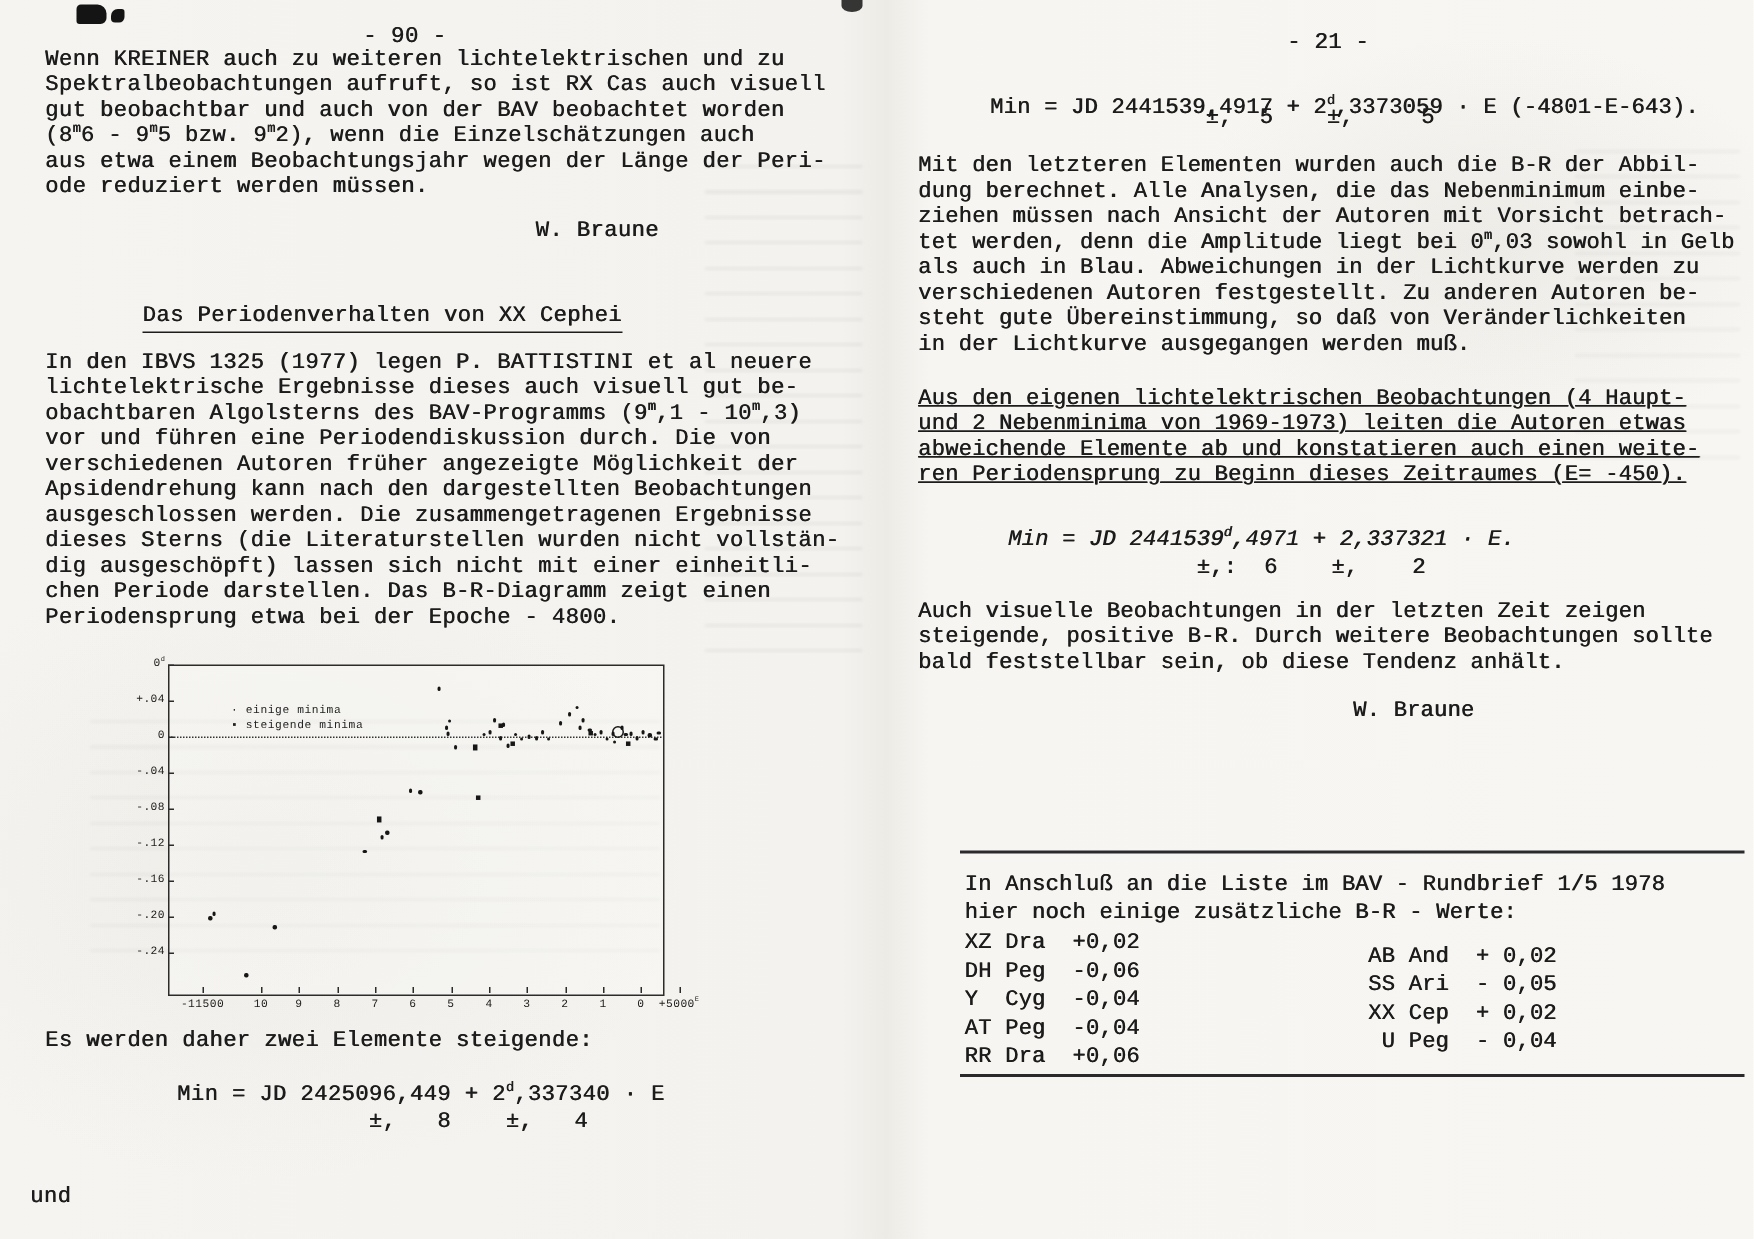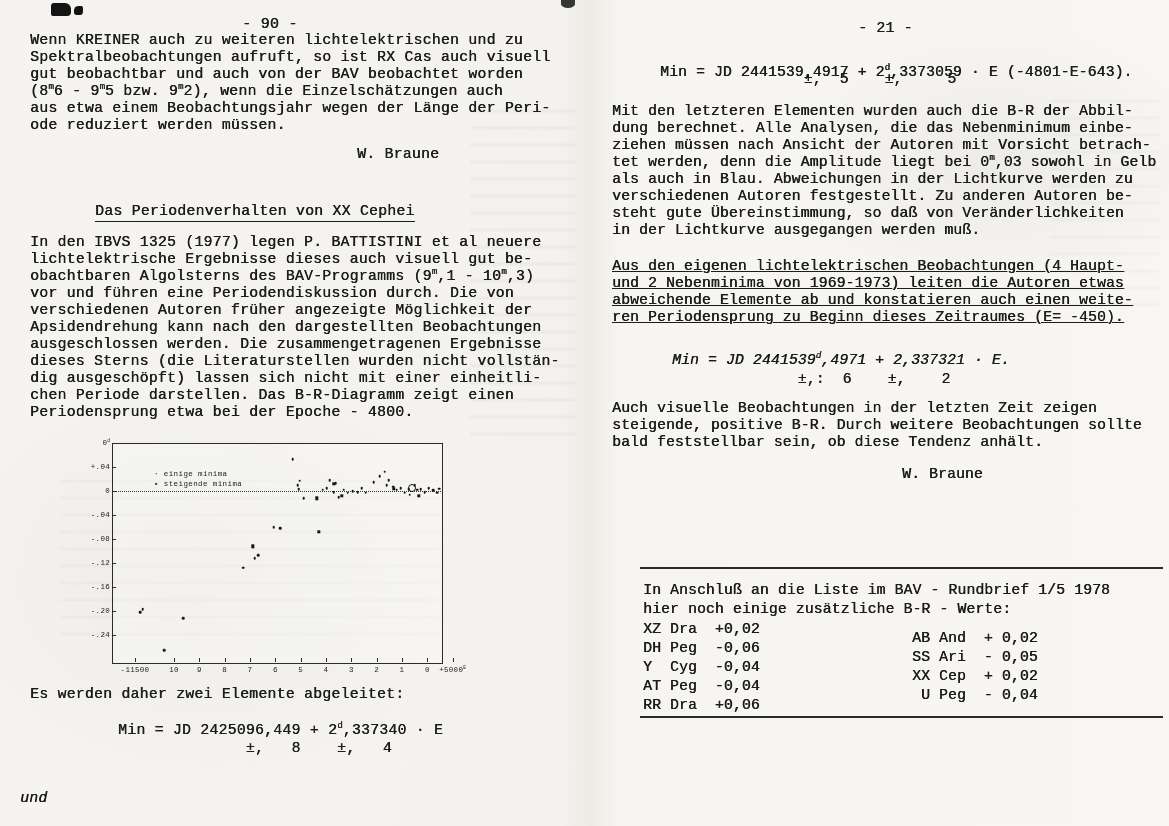--- a/index.html
+++ b/index.html
@@ -173,24 +173,24 @@
     <div class="pt-sq" style="left:249.7px;top:43.8px;"></div>
     <div class="pt-sq" style="left:232.6px;top:58.2px;"></div>
     <div class="pt-sq" style="left:234.6px;top:91.8px;"></div>
     <div class="pt-sq" style="left:168.5px;top:106.2px;"></div>
     <div class="pt-sq" style="left:257.6px;top:55.8px;"></div>
     <div class="pt-sq" style="left:309.6px;top:48.6px;"></div>
     <div class="pt-sq" style="left:335.0px;top:55.8px;"></div>
     <div class="pt-circ" style="left:328.0px;top:48.0px;"></div>
   </div>
 
-<div class="tw" style="left:30px;top:686px;">Es werden daher zwei Elemente abgeleitet:</div>
+<div class="tw" style="left:30px;top:686px;">Es werden daher zwei Elemente steigende:</div>
 <div class="tw" style="left:118px;top:722px;">Min = JD 2425096,449 + 2<sup>d</sup>,337340 · E</div>
 <div class="tw" style="left:118px;top:740px;">              ±,   8    ±,   4</div>
-<div class="tw" style="left:20px;top:790px;font-style:italic;">und</div>
+<div class="tw" style="left:20px;top:790px;">und</div>
 
 <div class="tw rp pageno" style="left:858px;top:20px;">- 21 -</div>
 
 <div class="tw rp" style="left:660px;top:64px;">Min = JD 2441539,4917 + 2<sup>d</sup>,3373059 · E (-4801-E-643).</div>
 <div class="tw rp" style="left:660px;top:71px;">                ±,  5    ±,     5</div>
 
 <div class="tw rp" style="left:612px;top:103px;">Mit den letzteren Elementen wurden auch die B-R der Abbil-
 dung berechnet. Alle Analysen, die das Nebenminimum einbe-
 ziehen müssen nach Ansicht der Autoren mit Vorsicht betrach-
 tet werden, denn die Amplitude liegt bei 0<sup>m</sup>,03 sowohl in Gelb

